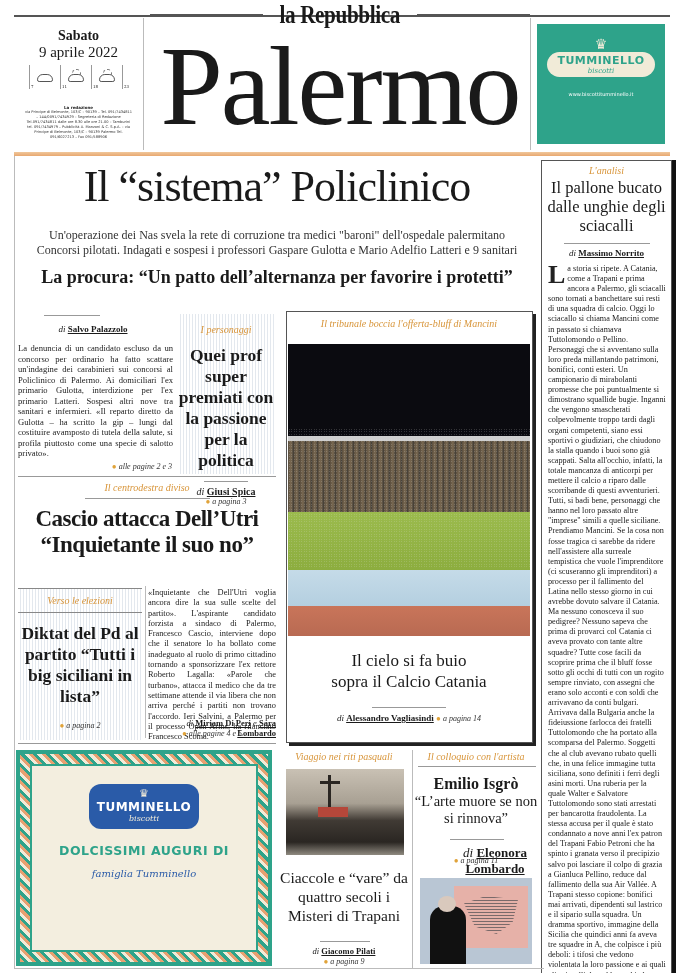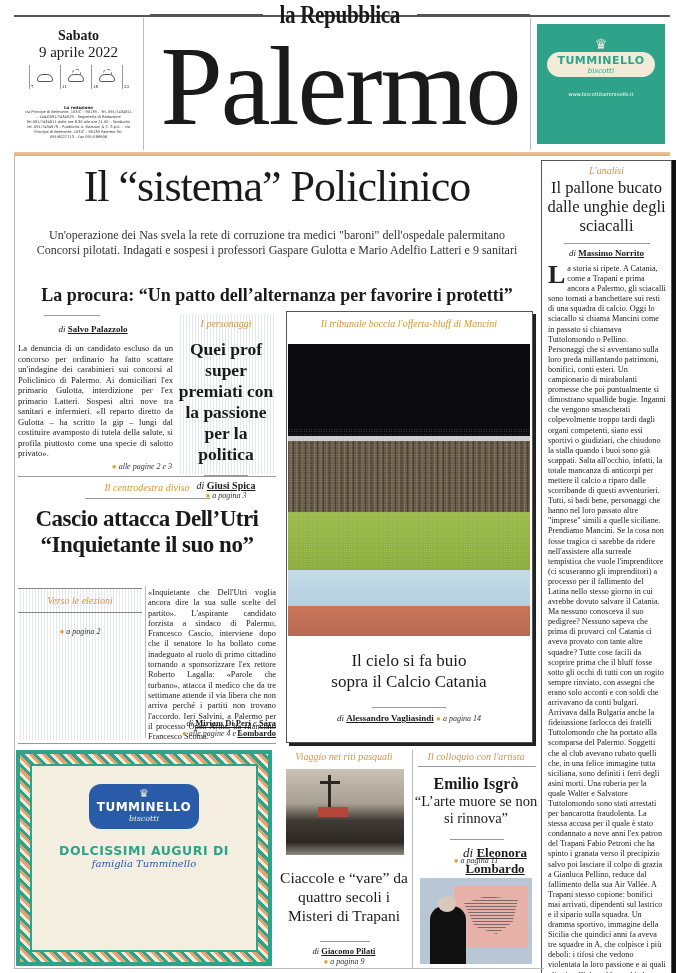--- a/index.html
+++ b/index.html
@@ -116,33 +116,33 @@
   </div>
 </div>
 
 <div class="abs" id="mast-stripe"></div>
 
 <div class="abs" id="left-border"></div>
 
 <div class="abs serif" style="left:16px; top:162px; width:522px; text-align:center; font-size:44px; line-height:50px; letter-spacing:-1px;">Il “sistema” Policlinico</div>
 <div class="abs serif" style="left:16px; top:228px; width:522px; text-align:center; font-size:12px; line-height:15px; color:#333;">Un'operazione dei Nas svela la rete di corruzione tra medici "baroni" dell'ospedale palermitano</div>
 <div class="abs serif" style="left:16px; top:243px; width:522px; text-align:center; font-size:12px; line-height:15px; color:#333;">Concorsi pilotati. Indagati e sospesi i professori Gaspare Gulotta e Mario Adelfio Latteri e 9 sanitari</div>
-<div class="abs serif" style="left:16px; top:284px; width:522px; text-align:center; font-size:18px; font-weight:bold; line-height:22px;">La procura: “Un patto dell’alternanza per favorire i protetti”</div>
+<div class="abs serif" style="left:16px; top:266px; width:522px; text-align:center; font-size:18px; font-weight:bold; line-height:22px;">La procura: “Un patto dell’alternanza per favorire i protetti”</div>
 
 <div class="abs" style="left:44px; top:315px; width:56px;">
     <div class="rule"></div>
   </div>
 <div class="abs byline" style="left:18px; top:324px; width:150px; font-size:9px;">
   <i>di</i> <b>Salvo Palazzolo</b>
 </div>
 <div class="abs body-text" style="left:18px; top:343px; width:155px;">La denuncia di un candidato escluso da un concorso per ordinario ha fatto scattare un'indagine dei carabinieri sui concorsi al Policlinico di Palermo. Ai domiciliari l'ex primario Gulotta, interdizione per l'ex primario Latteri. Sospesi altri nove tra sanitari e infermieri. «Il reparto diretto da Gulotta – ha scritto la gip – lungi dal costituire avamposto di tutela della salute, si profila piuttosto come una specie di salotto privato».</div>
 <div class="abs pageref" style="left:80px; top:462px; width:92px; text-align:right;"><span class="dot">●</span> <span>alle pagine 2 e 3</span></div>
 
 <div class="abs stripes" style="left:178px; top:314px; width:96px; height:160px;">
-  <div class="kicker" style="font-size:10px; margin-top:4px;">I personaggi</div>
+  <div class="kicker" style="font-size:10px; margin-top:10px;">I personaggi</div>
   <div class="serif" style="text-align:center; font-size:17.5px; font-weight:bold; line-height:21px; margin-top:10px; background:transparent;">Quei prof super premiati con la passione per la politica</div>
   <div style="width:44px; margin:10px auto 0;">
       <div class="rule"></div>
     </div>
   <div class="byline" style="font-size:10px; margin-top:4px;"><i>di</i> <b>Giusi Spica</b></div>
   <div class="pageref" style="text-align:center;"><span class="dot">●</span> <span>a pagina 3</span></div>
 </div>
 
 <div class="abs rule" style="left:18px; top:476px; width:258px;"></div>
 
@@ -150,20 +150,21 @@
 <div class="abs" style="left:85px; top:498px; width:125px;">
     <div class="rule"></div>
   </div>
 <div class="abs serif" style="left:18px; top:506px; width:258px; text-align:center; font-size:23px; font-weight:bold; line-height:26px; letter-spacing:-0.5px;">Cascio attacca Dell’Utri</div>
 <div class="abs serif" style="left:18px; top:532px; width:258px; text-align:center; font-size:23px; font-weight:bold; line-height:26px; letter-spacing:-0.5px;">“Inquietante il suo no”</div>
 
 <div class="abs stripes" style="left:18px; top:588px; width:124px; height:152px;">
   <div class="rule" style="background:#888;"></div>
   <div class="kicker" style="font-size:10px; margin-top:6px;">Verso le elezioni</div>
   <div class="rule" style="background:#888; margin-top:6px;"></div>
+  <div class="serif" style="text-align:center; font-size:17.5px; font-weight:bold; line-height:21px; margin-top:10px;">Diktat del Pd al partito “Tutti i big siciliani in lista”</div>
   <div class="pageref" style="text-align:center; margin-top:14px;"><span class="dot">●</span> <span>a pagina 2</span></div>
 </div>
 <div class="abs" style="left:145px; top:586px; width:1px; height:152px; background:#bbb;"></div>
 <div class="abs body-text" style="left:148px; top:588px; width:128px; font-size:8.4px; line-height:10.3px;">«Inquietante che Dell'Utri voglia ancora dire la sua sulle scelte del partito». L'aspirante candidato forzista a sindaco di Palermo, Francesco Cascio, interviene dopo che il senatore lo ha bollato come inadeguato al ruolo di primo cittadino tornando a sponsorizzare l'ex rettore Roberto Lagalla: «Parole che turbano», attacca il medico che da tre settimane attende il via libera che non arriva perché i partiti non trovano l'accordo. Ieri Salvini, a Palermo per il processo Open Arms, ha rilanciato Francesco Scoma.</div>
 <div class="abs byline" style="left:148px; top:718px; width:128px; font-size:8.5px; text-align:right;">
   <i>di</i> <b>Miriam Di Peri</b> <i>e</i> <b>Sara Lombardo</b>
 </div>
 <div class="abs pageref" style="left:148px; top:729px; width:128px; text-align:center;"><span class="dot">●</span> <span>alle pagine 4 e 5</span></div>
 
 <div class="abs rule" style="left:18px; top:743px; width:258px;"></div>
@@ -202,21 +203,21 @@
 
 <div class="abs" id="ad-bottom">
   <div class="border-pattern"></div>
   <div class="inner">
     <div style="margin:18px auto 0; width:110px; background:#2a5ba8; border-radius:12px; padding:4px 0 6px;">
       <div style="color:#f1ebd8; font-size:11px; line-height:12px;">♛</div>
       <div class="tummi-name" style="color:#fff; font-size:12px;">TUMMINELLO</div>
       <div class="tummi-sub" style="color:#f1ebd8; font-size:8px;">biscotti</div>
     </div>
     <div class="tummi-name" style="color:#2ea38a; font-size:12.5px; margin-top:14px;">DOLCISSIMI AUGURI DI</div>
-    <div class="tummi-sub" style="color:#2a5ba8; font-size:10px; ">famiglia Tumminello</div>
+    <div class="tummi-sub" style="color:#2a5ba8; font-size:10px; margin-top:10px;">famiglia Tumminello</div>
   </div>
 </div>
 
 <div class="abs kicker" style="left:280px; top:751px; width:128px; font-size:10px;">Viaggio nei riti pasquali</div>
 <div class="abs thumb-procession">
   <div style="position:absolute; left:42px; top:6px; width:3px; height:40px; background:#2a2622;"></div>
   <div style="position:absolute; left:34px; top:12px; width:20px; height:3px; background:#2a2622;"></div>
   <div style="position:absolute; left:32px; top:38px; width:30px; height:10px; background:#b5473a;"></div>
 </div>
 <div class="abs serif" style="left:280px; top:868px; width:128px; text-align:center; font-size:15.5px; line-height:19px;">Ciaccole e “vare” da quattro secoli i Misteri di Trapani</div>

